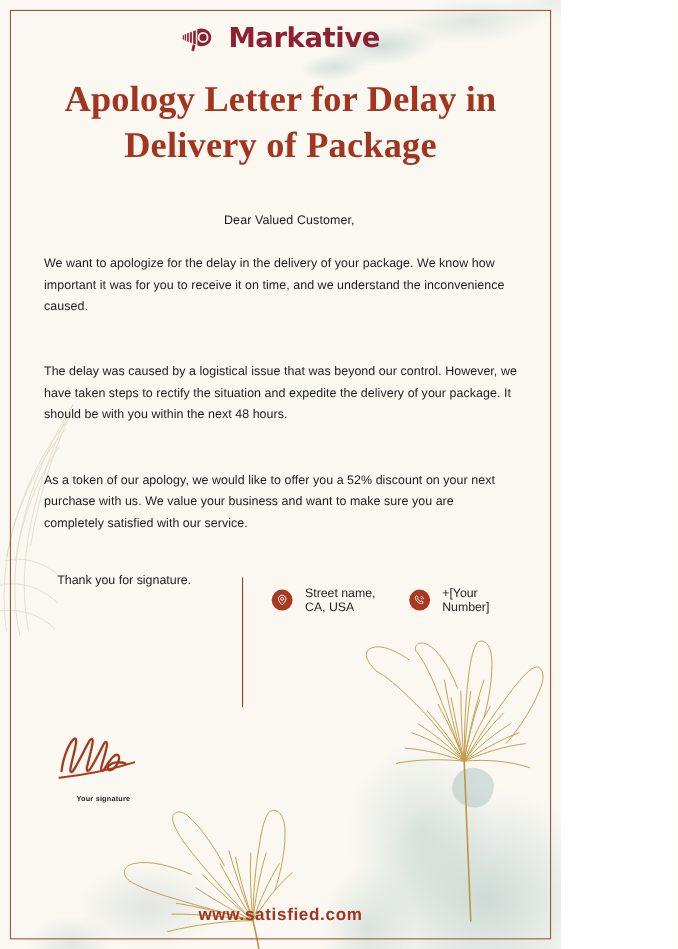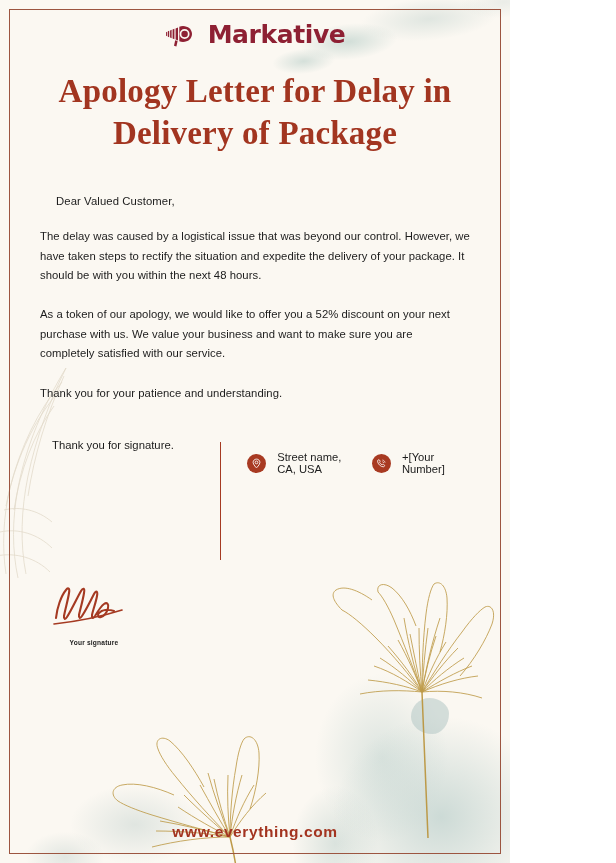--- a/index.html
+++ b/index.html
@@ -120,29 +120,30 @@
     line-height: 1.26;
     color: #a23520;
     text-align: center;
     letter-spacing: 0.2px;
   }
   .salutation {
     margin: 41px 0 0 16px;
     font-size: 11.3px;
     color: #1c1c1c;
     letter-spacing: 0.1px;
+    text-align: center;
   }
   .para {
     margin: 24px 0 0 0;
     font-size: 11.3px;
     line-height: 1.72;
     color: #1c1c1c;
     letter-spacing: 0.05px;
   }
-  .para.tight { margin-top: 20px; }
+  .para.tight { margin-top: 40px; }
 
   
   .sign-block {
     position: relative;
     z-index: 12;
     margin-top: 33px;
     padding: 0 52px;
     display: flex;
     align-items: flex-start;
   }
@@ -317,26 +318,26 @@
       <circle cx="19.6" cy="13" r="4.1" fill="none" stroke="#fbf8f2" stroke-width="1.7"></circle>
     </svg>
     <span class="logo-text">Markative</span>
   </div>
 
   <div class="content">
     <h1 class="letter-title">Apology Letter for Delay in Delivery of Package</h1>
 
     <p class="salutation">Dear Valued Customer,</p>
 
+    <p class="para">We want to apologize for the delay in the delivery of your package. We know how important it was for you to receive it on time, and we understand the inconvenience caused.</p>
 
     <p class="para tight">The delay was caused by a logistical issue that was beyond our control. However, we have taken steps to rectify the situation and expedite the delivery of your package. It should be with you within the next 48 hours.</p>
 
     <p class="para tight">As a token of our apology, we would like to offer you a 52% discount on your next purchase with us. We value your business and want to make sure you are completely satisfied with our service.</p>
 
-    <p class="para tight">Thank you for your patience and understanding.</p>
   </div>
 
   <div class="sign-block">
     <div class="sign-left">
       <p>Thank you for signature.</p>
     </div>
 
     <div class="divider"></div>
 
     <div class="contact-list">
@@ -369,15 +370,15 @@
   <div class="signature-area">
     <svg width="92" height="52" viewBox="0 0 92 52">
       <g fill="none" stroke="#a53a22" stroke-width="2.1" stroke-linecap="round">
         <path d="M8 38 C9 28 13 16 18 10 C20 7 22 8 21 13 C20 20 17 30 16 36 C15.6 39 17 40 19 37 C23 31 29 18 33 11 C35 7.5 37 8 36 13 C35 20 32 30 31 35 C30.6 38 32 39 34 36 C38 30 43 20 46 14 C48 10 50 11 49 16 C48 22 45 30 44 35 C43.6 38 45 39 47 36 C50 31 53 26 56 24 C59 22 61 24 60 28 C59 32 56 36 53 37 C50 38 49 35 51 33 C54 30 60 29 66 31"></path>
         <path d="M6 44 C24 42 52 37 74 30" stroke-width="1.7"></path>
       </g>
     </svg>
     <div class="sig-caption">Your signature</div>
   </div>
 
-  <div class="footer-url">www.everything.com</div>
+  <div class="footer-url">www.satisfied.com</div>
 
 </div>
 
 </body></html>

